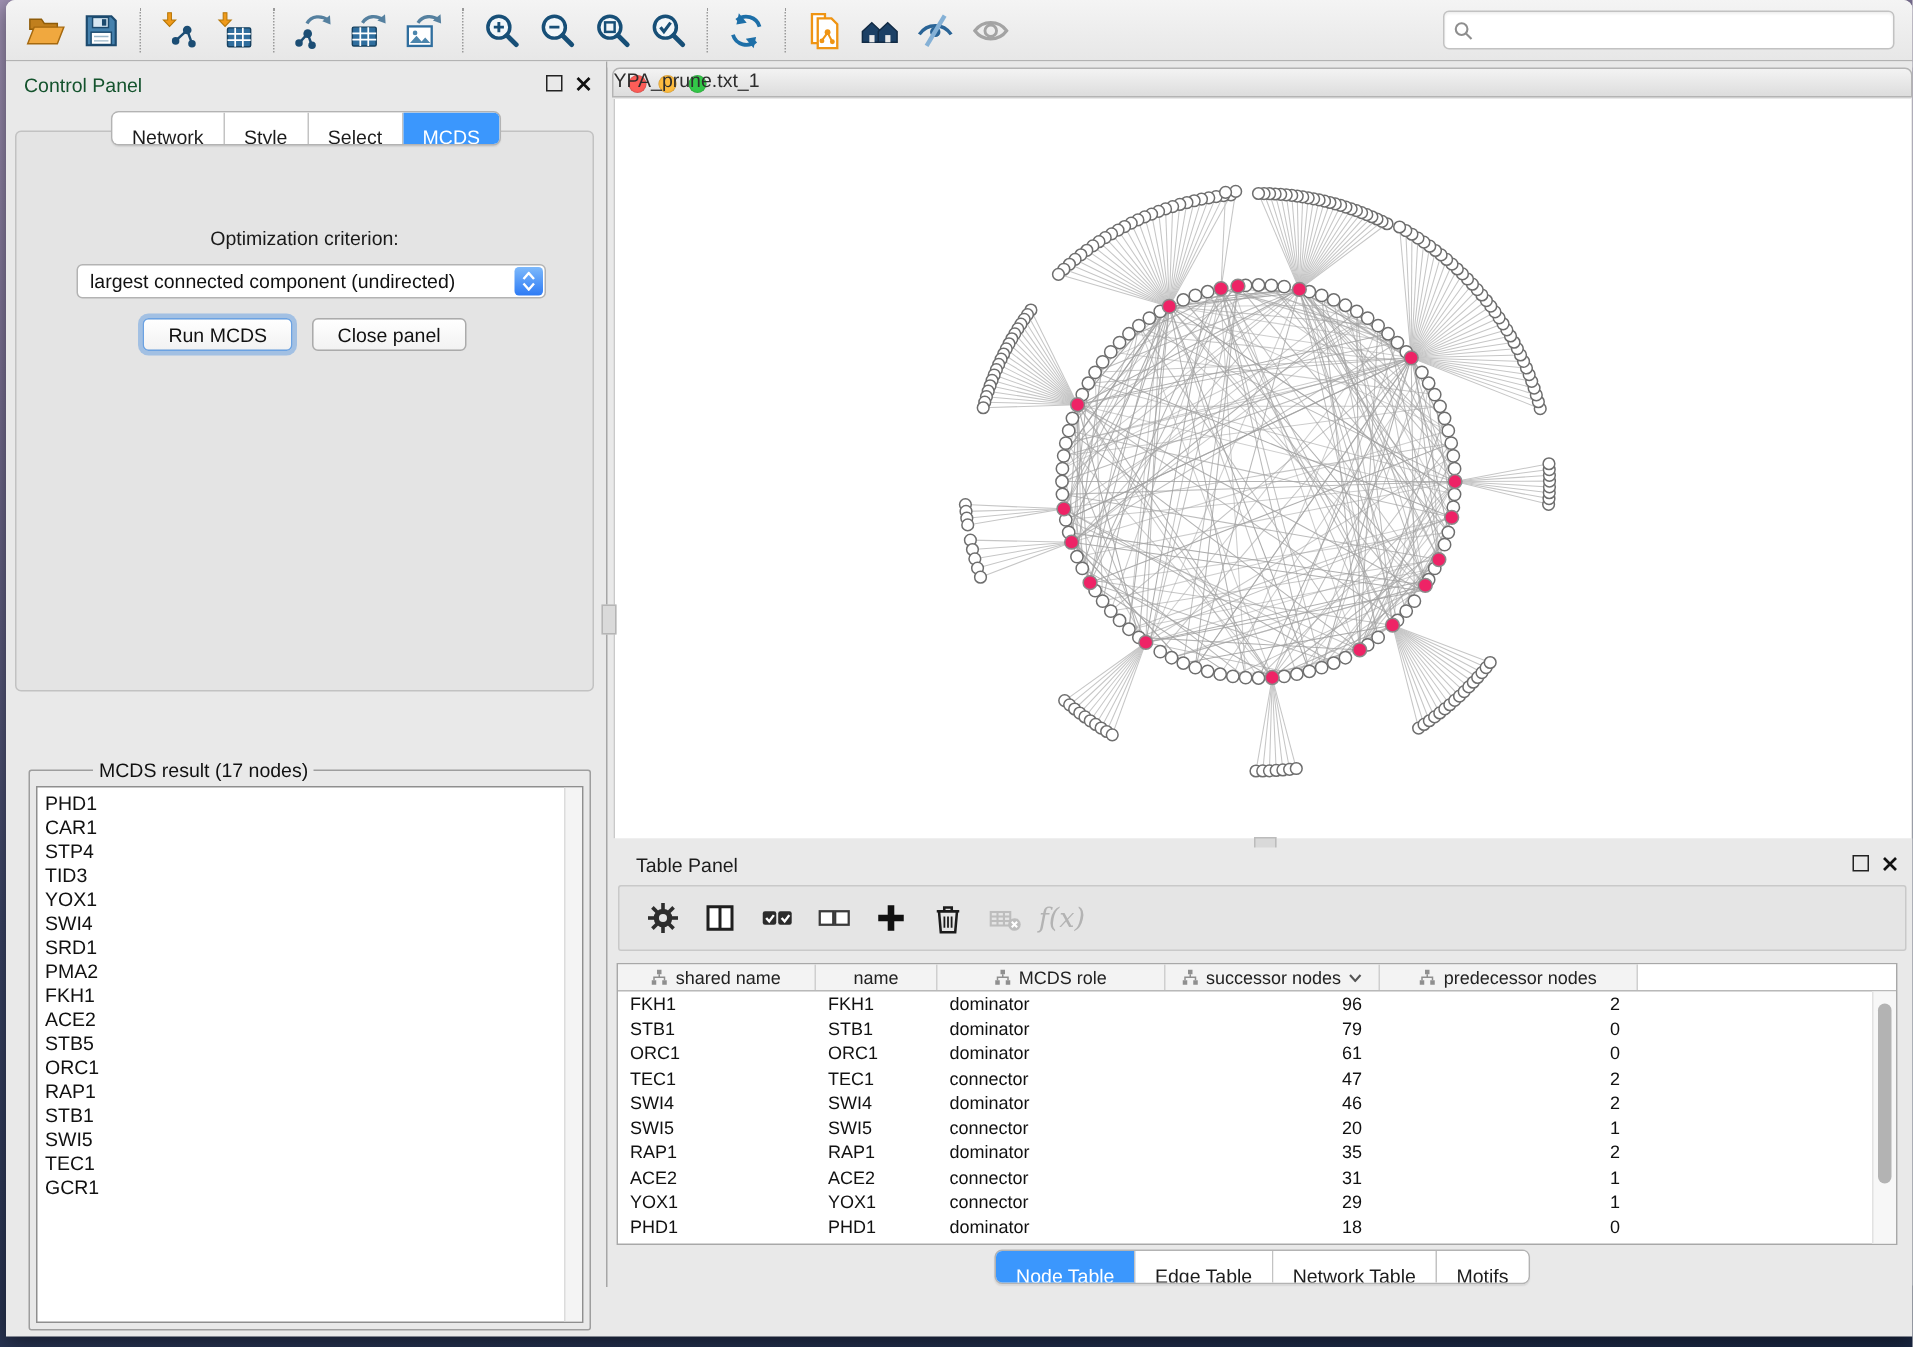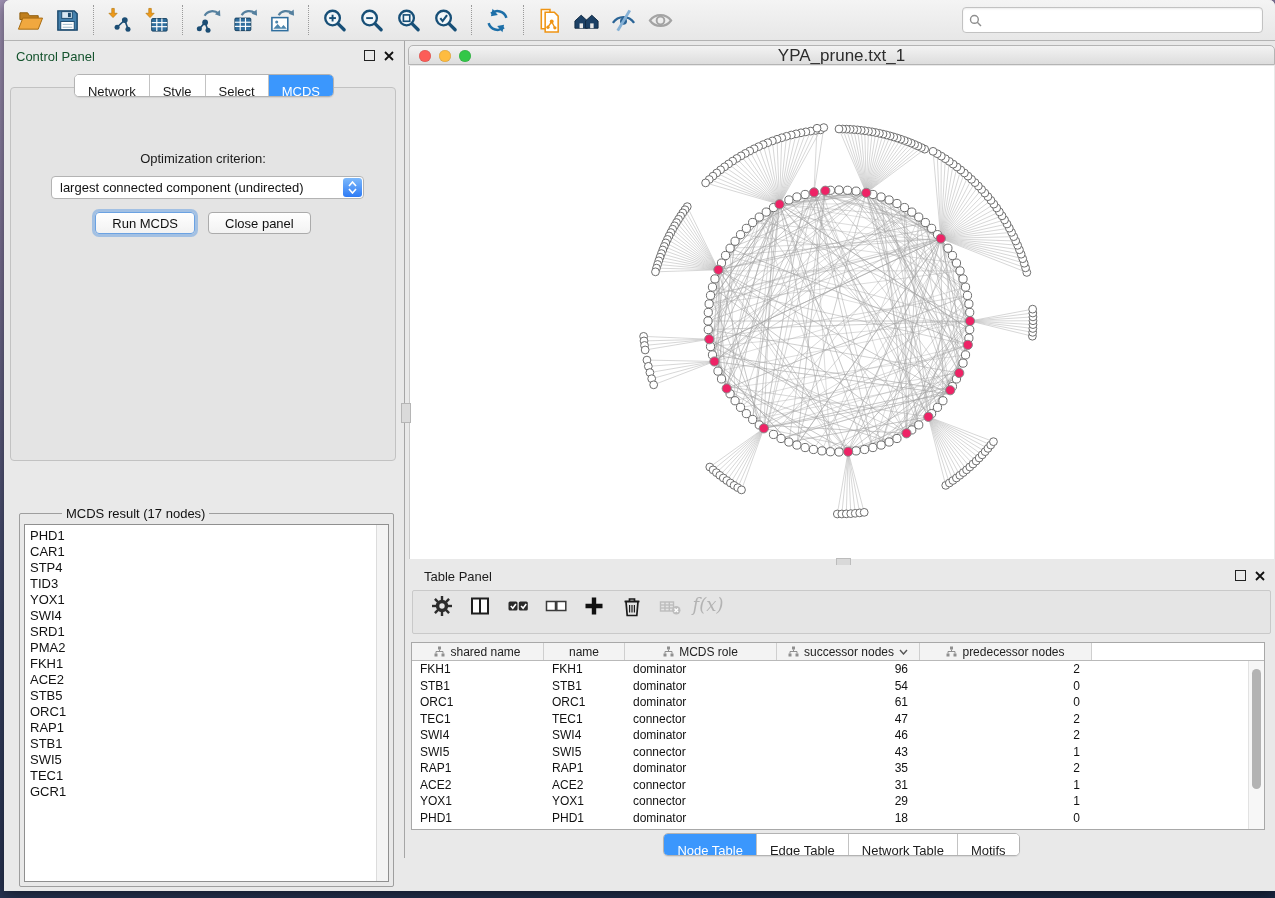--- a/index.html
+++ b/index.html
@@ -50,32 +50,32 @@
   .groupbox-label{position:absolute;left:8px;top:-8px;background:#e9e9e9;padding:0 4px;font-size:13px;color:#111;margin-left:34px;}
   .result-list{position:absolute;left:4px;top:10px;right:4px;bottom:4px;background:#fff;border:1px solid #8f8f8f;overflow:hidden;}
   .result-track{position:absolute;right:0;top:0;bottom:0;width:11px;background:#f4f4f4;border-left:1px solid #dcdcdc;}
   .result-items{padding:3px 0 0 5px;font-size:13px;line-height:16px;color:#111;}
   
   .net-gap{position:absolute;left:401px;top:41px;right:0;height:4px;background:#e9e9e9;}
   .net-titlebar{position:absolute;left:404px;top:45px;right:0;height:20px;
     background:linear-gradient(#f3f3f3,#dddddd);border:1px solid #b4b4b4;border-radius:5px 5px 0 0;box-sizing:border-box;}
   .traffic{position:absolute;left:10px;top:4px;display:flex;gap:8px;}
   .traffic span{width:12px;height:12px;border-radius:50%;display:inline-block;box-shadow:inset 0 0 1px rgba(0,0,0,.4);}
-  .net-title{position:absolute;left:0;right:0;top:0;text-align:center;font-size:17px;color:#2d2d2d;}
+  .net-title{position:absolute;left:0;right:0;top:0;text-align:left;font-size:13px;color:#2d2d2d;}
   .net-canvas{position:absolute;left:405px;top:66px;width:865px;height:493px;background:#fff;border-left:1px solid #c9c9c9;box-sizing:border-box;}
   .v-divider-handle{position:absolute;left:397px;top:403px;width:8px;height:18px;background:#dadada;border:1px solid #b5b5b5;z-index:4;}
   .h-divider{position:absolute;left:404px;top:559px;right:0;height:6px;background:#e9e9e9;}
   .h-divider-handle{position:absolute;left:428px;top:-1px;width:13px;height:7px;background:#d9d9d9;border:1px solid #bcbcbc;}
   
   .table-panel{position:absolute;left:404px;top:565px;right:0;height:292px;background:#e9e9e9;}
   .tp-title{position:absolute;left:16px;top:4px;font-size:13px;color:#1c1c1c;}
   .tp-btns{position:absolute;right:10px;top:5px;display:flex;gap:9px;align-items:center;}
   .tp-toolbar{position:absolute;left:4px;top:25px;right:4px;height:44px;background:#e5e5e5;
     border:1px solid #c9c9c9;border-radius:2px;display:flex;align-items:center;padding-left:10px;box-sizing:border-box;}
-  .tp-icon{width:38px;height:36px;display:flex;align-items:flex-start;justify-content:center;}
+  .tp-icon{width:38px;height:36px;display:flex;align-items:center;justify-content:center;}
   .tp-icon svg{width:24px;height:24px;display:block}
   .tp-icon .fx{font:italic 18px "DejaVu Serif",serif;color:#b3b3b3;}
   .data-table{position:absolute;left:3px;top:77px;width:852px;height:186px;background:#fff;border:1px solid #a8a8a8;box-sizing:content-box;}
   .dt-header{display:flex;height:17px;border-bottom:1px solid #b9b9b9;background:#f3f3f3;}
   .dt-hcell{display:flex;align-items:center;justify-content:center;gap:5px;border-right:1px solid #cfcfcf;
     font-size:12px;color:#222;box-sizing:border-box;overflow:hidden;white-space:nowrap;}
   .dt-hcell.filler{background:#fff;border-right:none;flex:1}
   .dt-body{position:absolute;left:0;top:18px;right:15px;bottom:0;overflow:hidden;}
   .dt-row{display:flex;height:16.5px;align-items:center;}
   .dt-cell{font-size:12px;color:#111;box-sizing:border-box;padding-left:8px;overflow:hidden;white-space:nowrap;}
@@ -1167,21 +1167,21 @@
             <div class="dt-cell" style="width: 132px;">FKH1</div>
             <div class="dt-cell" style="width: 81px;">FKH1</div>
             <div class="dt-cell" style="width: 152px;">dominator</div>
             <div class="dt-cell num" style="width: 143px;">96</div>
             <div class="dt-cell num" style="width: 172px;">2</div>
           </div>
           <div class="dt-row">
             <div class="dt-cell" style="width: 132px;">STB1</div>
             <div class="dt-cell" style="width: 81px;">STB1</div>
             <div class="dt-cell" style="width: 152px;">dominator</div>
-            <div class="dt-cell num" style="width: 143px;">54</div>
+            <div class="dt-cell num" style="width: 143px;">79</div>
             <div class="dt-cell num" style="width: 172px;">0</div>
           </div>
           <div class="dt-row">
             <div class="dt-cell" style="width: 132px;">ORC1</div>
             <div class="dt-cell" style="width: 81px;">ORC1</div>
             <div class="dt-cell" style="width: 152px;">dominator</div>
             <div class="dt-cell num" style="width: 143px;">61</div>
             <div class="dt-cell num" style="width: 172px;">0</div>
           </div>
           <div class="dt-row">
@@ -1195,21 +1195,21 @@
             <div class="dt-cell" style="width: 132px;">SWI4</div>
             <div class="dt-cell" style="width: 81px;">SWI4</div>
             <div class="dt-cell" style="width: 152px;">dominator</div>
             <div class="dt-cell num" style="width: 143px;">46</div>
             <div class="dt-cell num" style="width: 172px;">2</div>
           </div>
           <div class="dt-row">
             <div class="dt-cell" style="width: 132px;">SWI5</div>
             <div class="dt-cell" style="width: 81px;">SWI5</div>
             <div class="dt-cell" style="width: 152px;">connector</div>
-            <div class="dt-cell num" style="width: 143px;">43</div>
+            <div class="dt-cell num" style="width: 143px;">20</div>
             <div class="dt-cell num" style="width: 172px;">1</div>
           </div>
           <div class="dt-row">
             <div class="dt-cell" style="width: 132px;">RAP1</div>
             <div class="dt-cell" style="width: 81px;">RAP1</div>
             <div class="dt-cell" style="width: 152px;">dominator</div>
             <div class="dt-cell num" style="width: 143px;">35</div>
             <div class="dt-cell num" style="width: 172px;">2</div>
           </div>
           <div class="dt-row">

